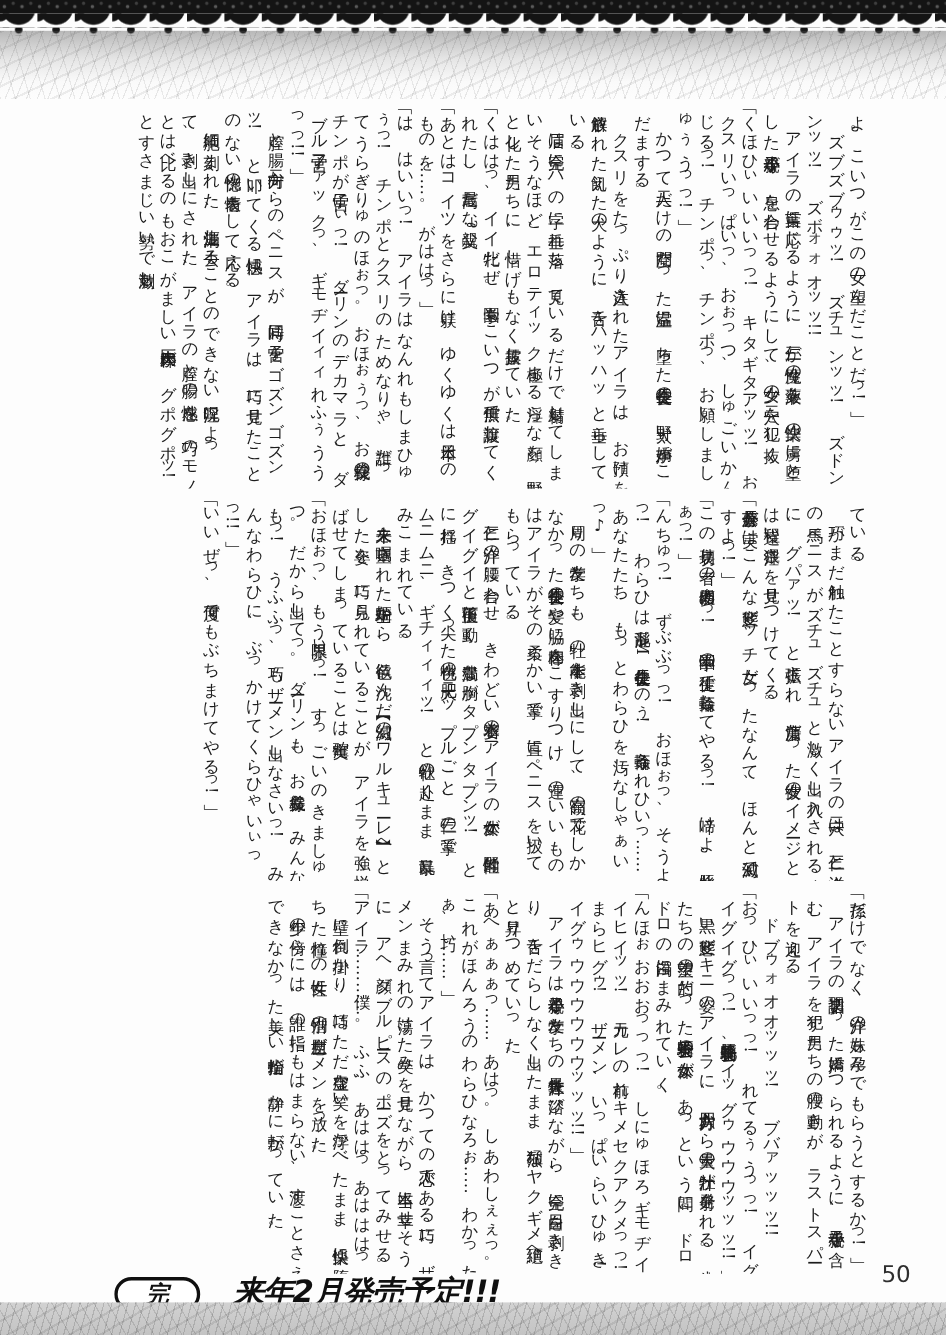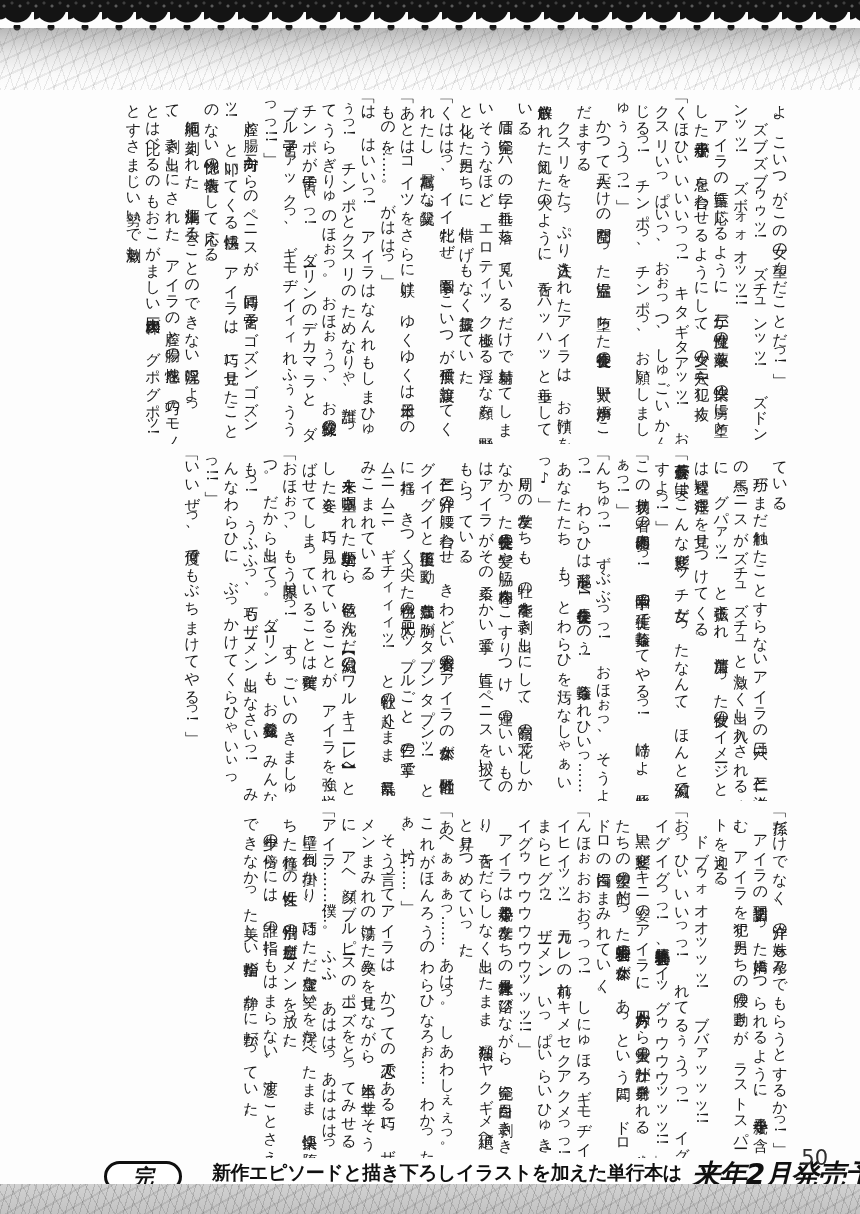--- a/index.html
+++ b/index.html
@@ -145,21 +145,20 @@
         <p>　そう言ってアイラは、かつての恋人である巧に、ザーメンまみれの蕩けた笑みを見せながら、本当に幸せそうに、アヘ顔ダブルピースのポーズをとってみせる。</p>
         <p>「アイラ……僕……。ふふ、あははっあはははっ」</p>
         <p>　壁に倒れ掛かり、巧はただ空虚な笑いを浮かべたまま、快楽に堕ちた憧れの女性に、惜別の自慰ザーメンを放った。</p>
         <p>　少年の傍らには、誰の指にもはまらない、渡すことさえできなかった美しい指輪が、静かに転がっていた。</p>
       </section>
   </main>
 
   <span class="end-mark">完</span>
 
   <div class="promo">
-    <span class="promo-lead">新作エピソードと描き下ろしイラストを加えた単行本は</span>
     <span class="promo-date">来年2月発売予定!!!</span>
   </div>
 
   <span class="page-number">50</span>
 
   <div class="grunge-bottom"></div>
 
 </div>
 
 </body></html>

